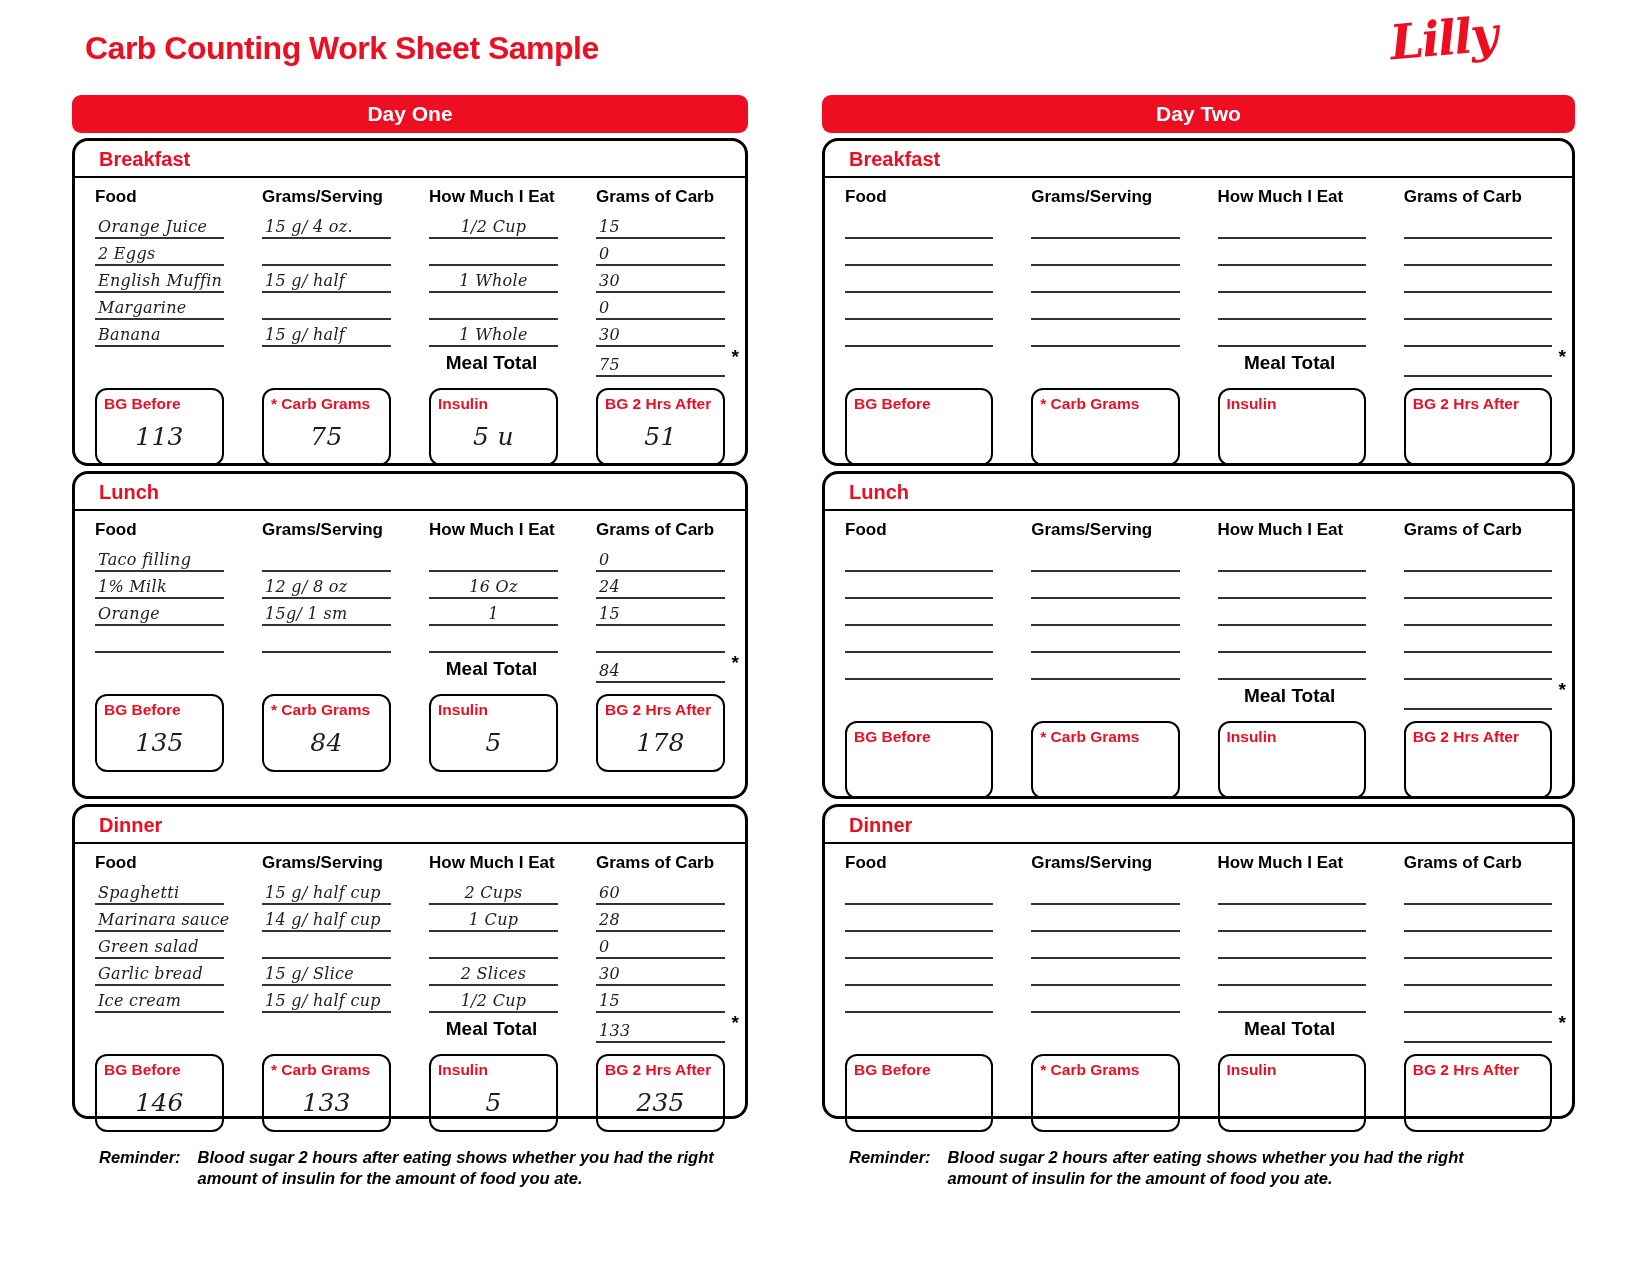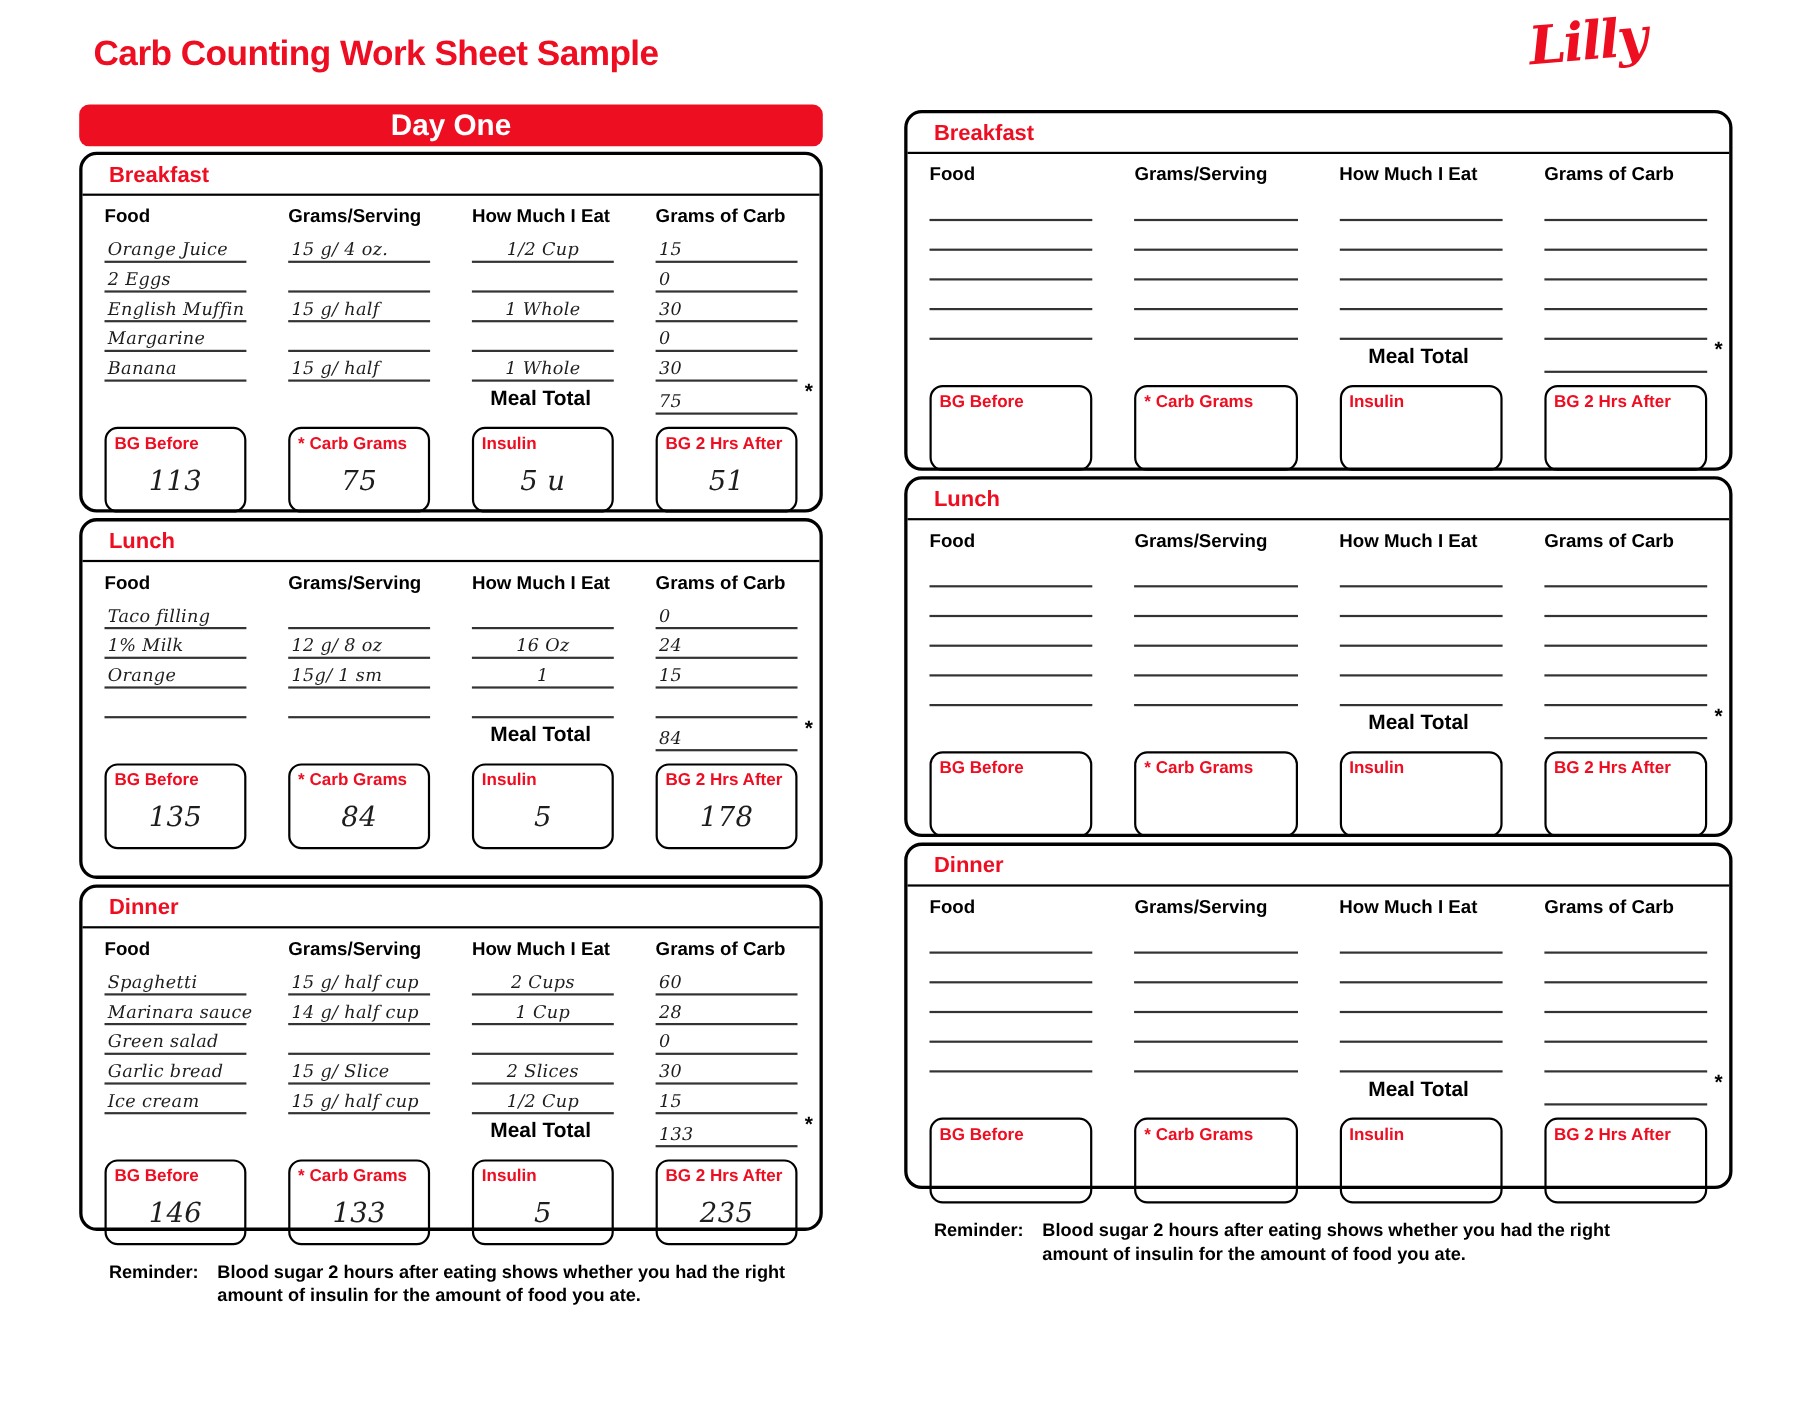--- a/index.html
+++ b/index.html
@@ -21,21 +21,21 @@
     position:absolute;left:1378px;top:10px;width:130px;text-align:center;
     font-family:"DejaVu Serif",serif;font-style:italic;font-weight:bold;
     font-size:48px;color:var(--red);transform:rotate(-5deg);letter-spacing:-2px;
   }
   .day-col{position:absolute;top:95px;}
   #day-one{left:72px;width:676px;}
   #day-two{left:822px;width:753px;}
   .day-banner{
     height:38px;background:var(--red);border-radius:9px;
     display:flex;align-items:center;justify-content:center;
-    color:#fff;font-size:27px;font-weight:bold;
+    color:#fff;font-size:21px;font-weight:bold;
   }
   .meal-panel{
     border:3px solid #000;border-radius:16px;background:#fff;
     margin-top:5px;padding:3px 20px 11px;position:relative;
   }
   .meal-panel.short{height:328px;}
   .meal-panel.tall{height:315px;}
   .meal-name{
     color:var(--red);font-weight:bold;font-size:20px;
     padding:3px 0 5px 4px;line-height:24px;
@@ -53,21 +53,21 @@
   .cell.c3 .hw{left:50%;transform:translateX(-50%);}
   .total-row{margin-top:1px;}
   .total-label{grid-column:3;font-weight:bold;font-size:19px;text-align:center;align-self:end;padding:0 4px 3px 0;white-space:nowrap;}
   .total-cell{grid-column:4;border-bottom:2px solid var(--line);height:29px;position:relative;}
   .total-cell .hw{position:absolute;left:3px;bottom:1px;}
   .total-cell .star{position:absolute;right:-14px;top:-2px;font-weight:bold;font-size:19px;color:#000;}
   .boxes{display:grid;grid-template-columns:1fr 1fr 1fr 1fr;column-gap:38px;margin-top:11px;}
   .bbox{border:2.5px solid #000;border-radius:12px;height:78px;padding:5px 7px 0;}
   .bbox-label{color:var(--red);font-weight:bold;font-size:15.5px;white-space:nowrap;}
   .bbox-value{text-align:center;font-size:25px;margin-top:9px;}
-  .reminder{display:flex;margin-top:15px;font-weight:bold;font-size:16.5px;line-height:21px;}
+  .reminder{display:flex;margin-top:15px;font-weight:bold;font-size:16.5px;line-height:21px;font-style:italic;}
   .reminder-label{margin:0 17px 0 4px;white-space:nowrap;}
 </style>
 </head>
 <body>
 
 <div class="page-title">Carb Counting Work Sheet Sample</div>
 <div class="logo">Lilly</div>
 
 <div class="day-col" id="day-one">
   <div class="day-banner">Day One</div>
@@ -384,20 +384,21 @@
       <div class="reminder-label">Reminder:</div>
       <div class="reminder-text">
         <div>Blood sugar 2 hours after eating shows whether you had the right</div>
         <div>amount of insulin for the amount of food you ate.</div>
       </div>
     </div>
   </div>
 </div>
 
 <div class="day-col" id="day-two">
+  <div class="day-banner">Day Two</div>
 
   <div class="meal-panel short">
     <div class="meal-name">Breakfast</div>
     <div class="meal-rule"></div>
     <div class="grid grid-head">
       <div>Food</div>
       <div>Grams/Serving</div>
       <div>How Much I Eat</div>
       <div>Grams of Carb</div>
     </div>

